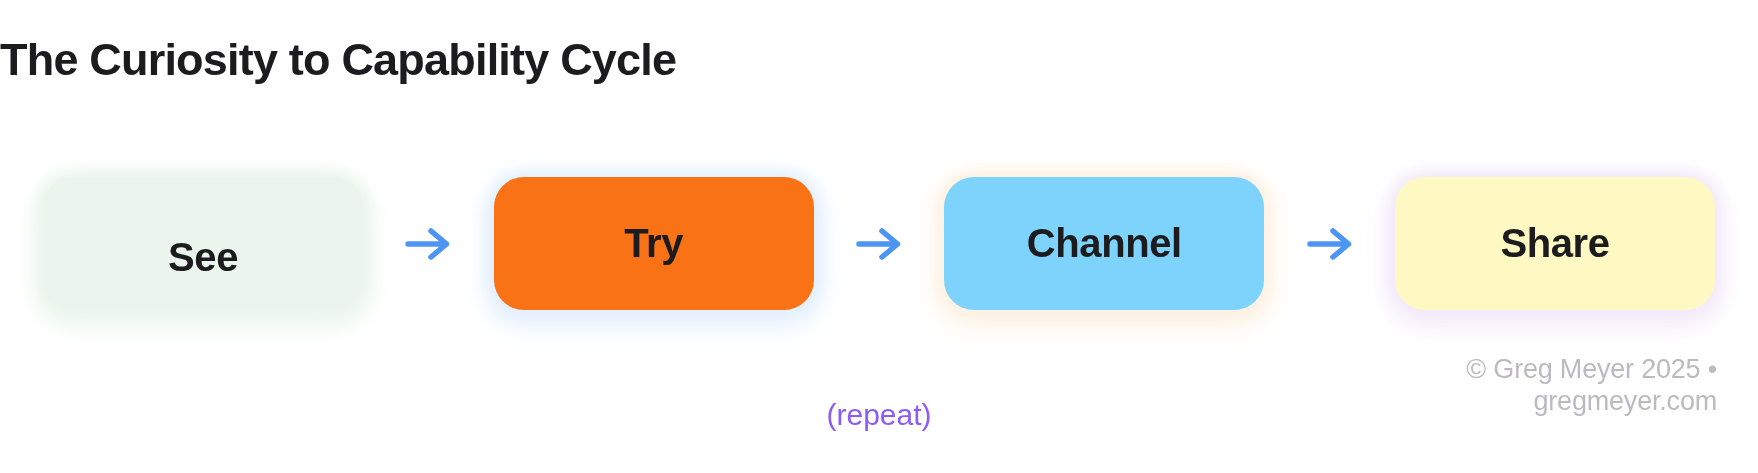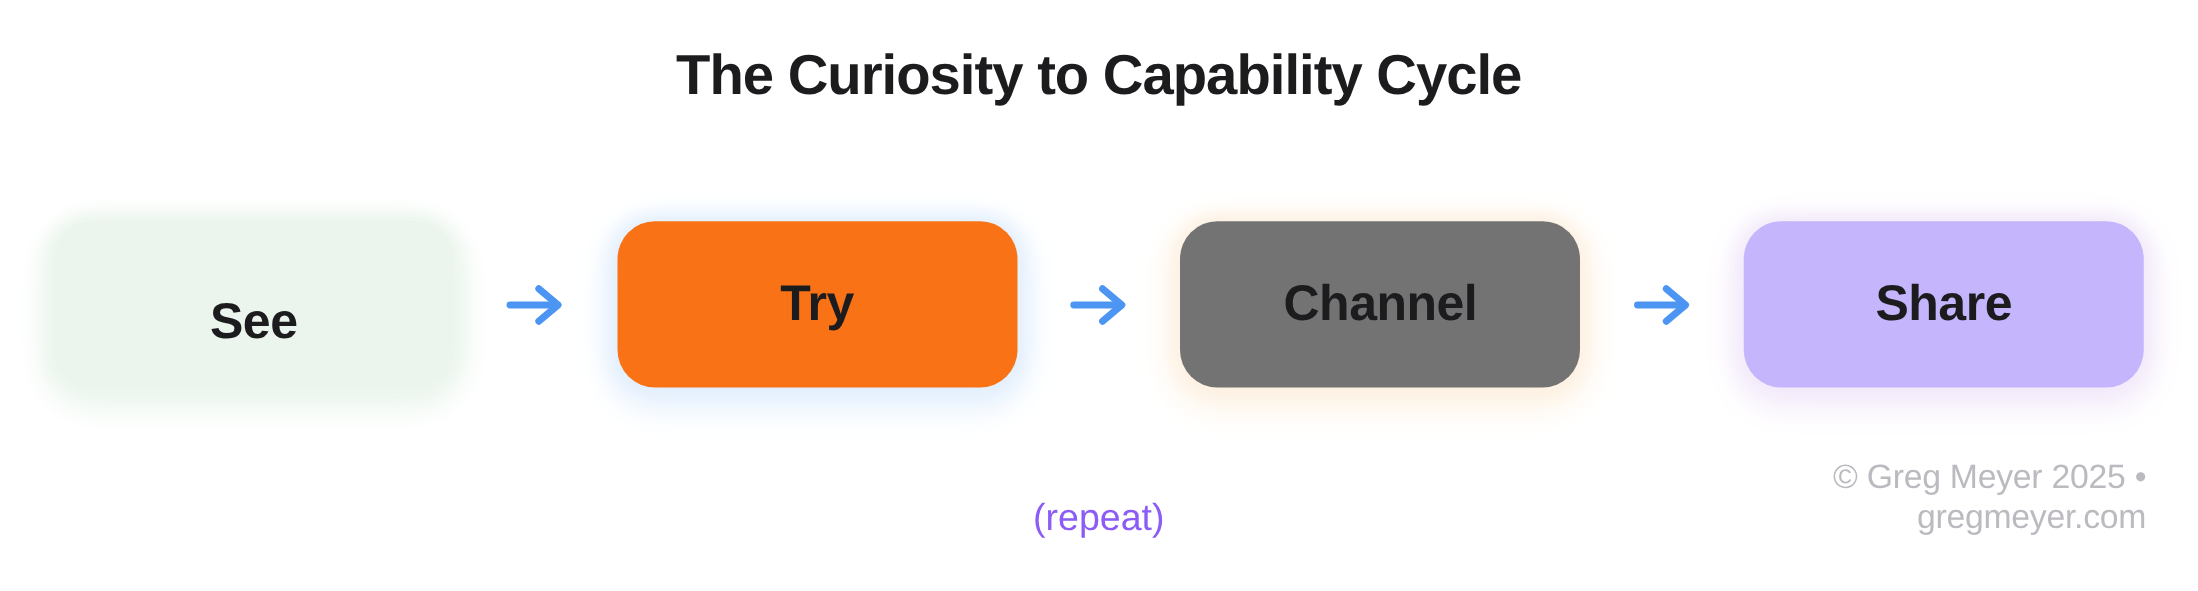--- a/index.html
+++ b/index.html
@@ -10,21 +10,21 @@
     height: 473px;
     background: #ffffff;
     overflow: hidden;
     font-family: "Liberation Sans", sans-serif;
   }
   .title {
     position: absolute;
     top: 36px;
     left: 0;
     right: 0;
-    text-align: center;
+    text-align: left;
     font-size: 45px;
     line-height: 48px;
     font-weight: 700;
     letter-spacing: -0.8px;
     color: #1c1c1e;
   }
   .flow-row {
     position: absolute;
     top: 177px;
     left: 43px;
@@ -104,37 +104,37 @@
       <span class="step-label" style="color: rgb(28, 28, 30);">Try</span>
     </div>
 
     <span class="arrow" style="color: rgb(77, 149, 242);">
       <svg width="48" height="38" viewBox="0 0 48 38" fill="none" xmlns="http://www.w3.org/2000/svg">
         <path d="M4 19 H40" stroke="currentColor" stroke-width="5.5" stroke-linecap="round"></path>
         <path d="M27 6 L42.5 19 L27 32" stroke="currentColor" stroke-width="5.5" stroke-linecap="round" stroke-linejoin="round"></path>
       </svg>
     </span>
 
-    <div class="step" style="background: #737373; box-shadow: rgb(253, 241, 226) 0px 8px 26px 8px, rgb(253, 241, 226) 0px 0px 14px 4px;">
+    <div class="step" style="background: #7dd3fc; box-shadow: rgb(253, 241, 226) 0px 8px 26px 8px, rgb(253, 241, 226) 0px 0px 14px 4px;">
       <span class="step-label" style="color: rgb(28, 28, 30);">Channel</span>
     </div>
 
     <span class="arrow" style="color: rgb(77, 149, 242);">
       <svg width="48" height="38" viewBox="0 0 48 38" fill="none" xmlns="http://www.w3.org/2000/svg">
         <path d="M4 19 H40" stroke="currentColor" stroke-width="5.5" stroke-linecap="round"></path>
         <path d="M27 6 L42.5 19 L27 32" stroke="currentColor" stroke-width="5.5" stroke-linecap="round" stroke-linejoin="round"></path>
       </svg>
     </span>
 
-    <div class="step" style="background: #c4b5fd; box-shadow: rgb(243, 234, 250) 0px 8px 26px 8px, rgb(243, 234, 250) 0px 0px 14px 4px;">
+    <div class="step" style="background: #fef9c3; box-shadow: rgb(243, 234, 250) 0px 8px 26px 8px, rgb(243, 234, 250) 0px 0px 14px 4px;">
       <span class="step-label" style="color: rgb(28, 28, 30);">Share</span>
     </div>
 
   </div>
 
   <div class="repeat-note" style="color: #8b5cf6;">(repeat)</div>
 
-  <div class="footer" style="color: rgb(188, 186, 192); margin-top: 12px;">
+  <div class="footer" style="color: rgb(188, 186, 192);">
     <div>© Greg Meyer 2025 •</div>
     <div>gregmeyer.com</div>
   </div>
 
 </div>
 
 </body></html>

